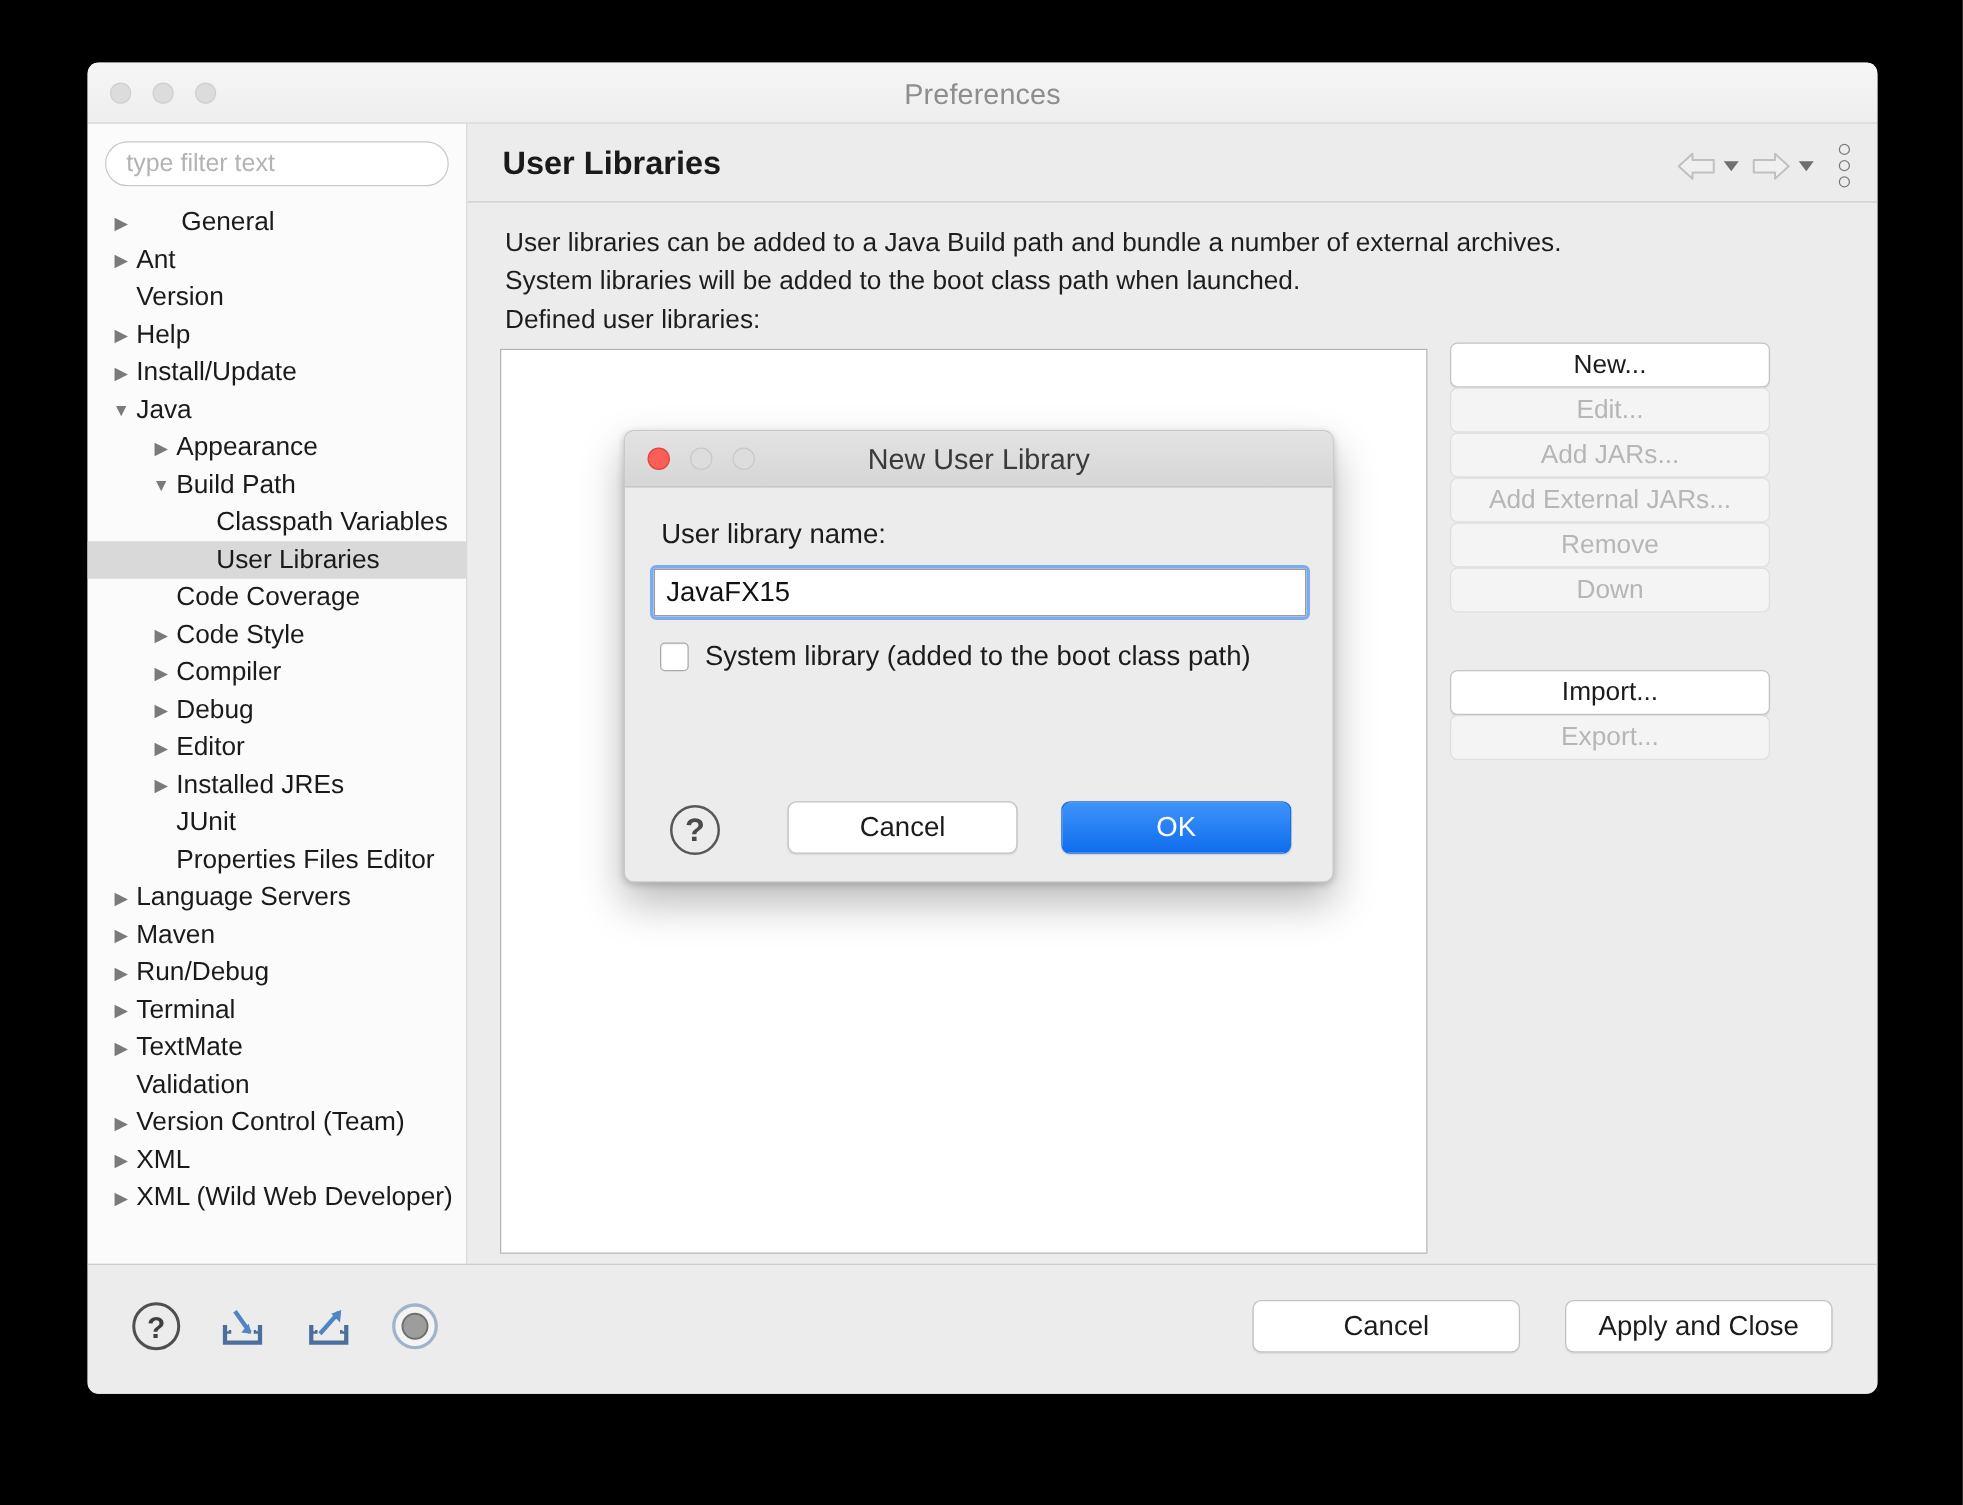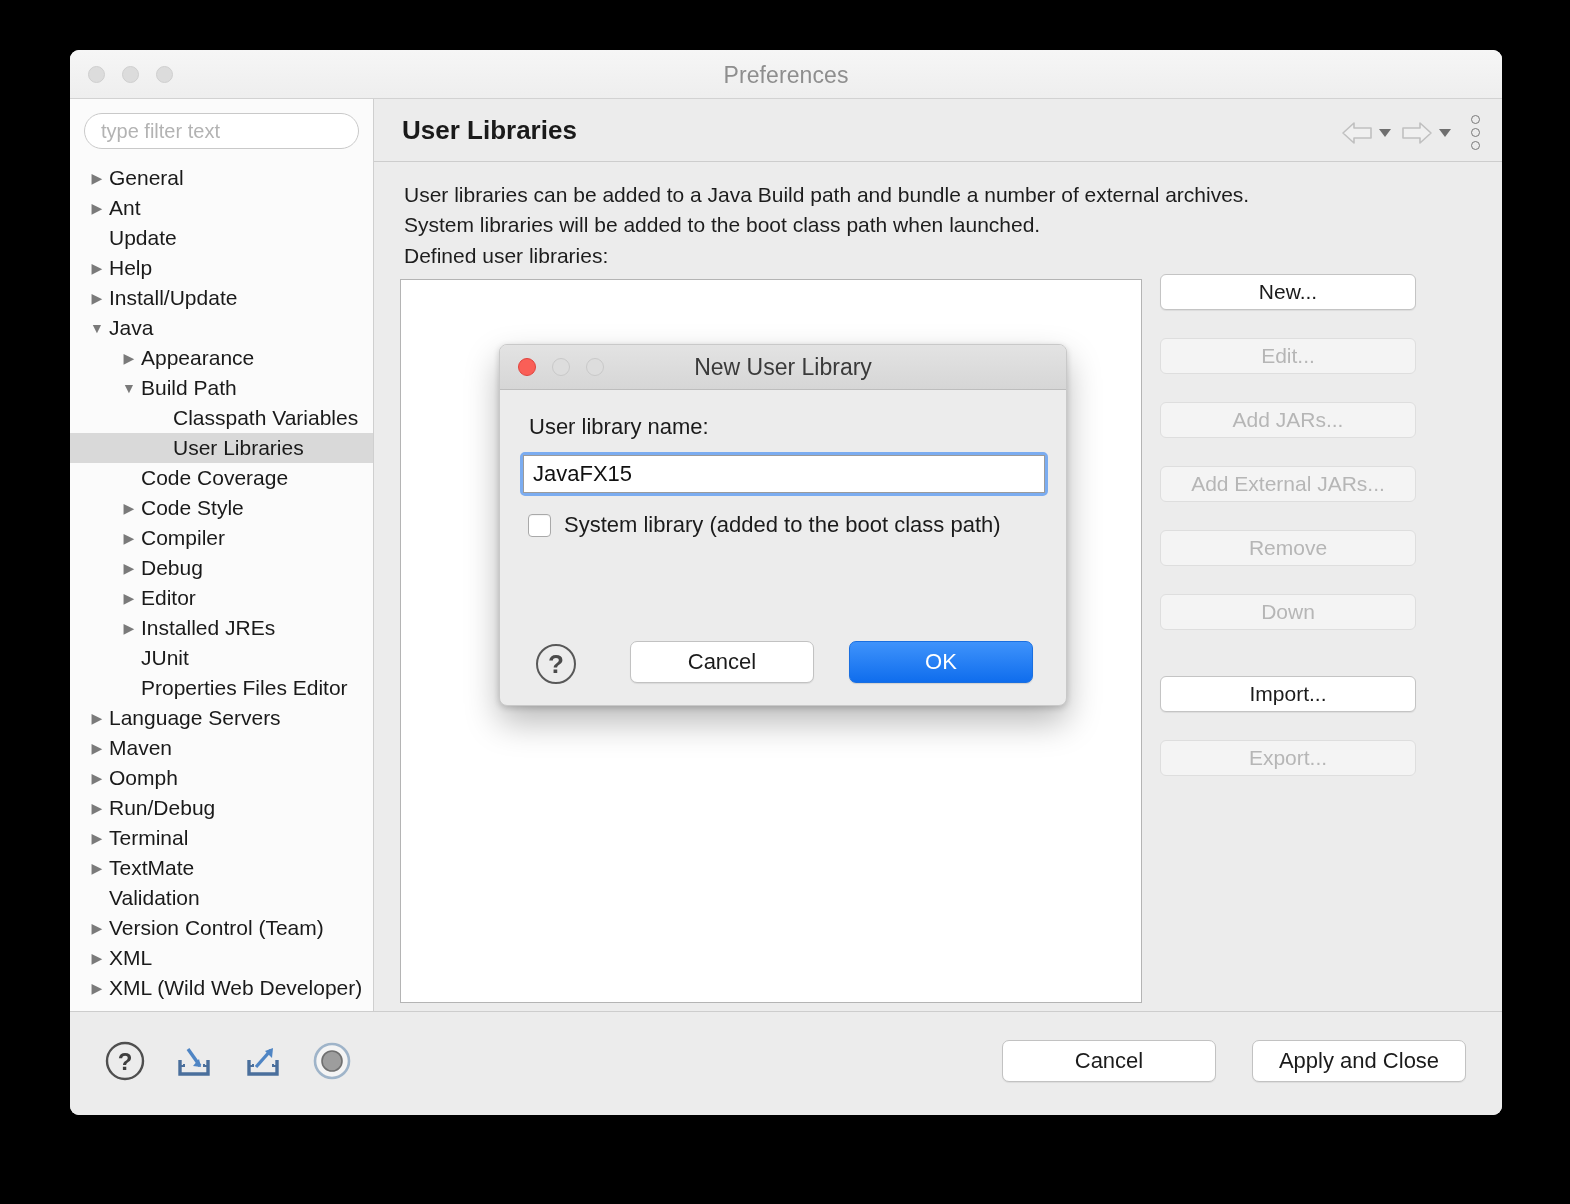--- a/index.html
+++ b/index.html
@@ -213,21 +213,21 @@
     box-shadow: 0 1px 1px rgba(0,0,0,0.07);
     cursor: default;
     padding: 0;
   }
   .btn.disabled {
     background: #f4f4f4;
     border-color: #dedede;
     color: #b6b6b6;
     box-shadow: none;
   }
-  .gap-sm { margin-top: 28px; }
+  .gap-sm { }
   .gap-md { margin-top: 45px; }
   .gap-lg { margin-top: 46px; }
 
   
   .bottom-bar {
     position: relative;
     height: 104px;
     border-top: 1px solid #cdcdcd;
     background: #ececec;
   }
@@ -404,31 +404,31 @@
       <div class="win-title">Preferences</div>
     </div>
 
     <div class="body-split">
 
       <div class="sidebar">
         <div class="filter-wrap">
           <input class="filter-input" type="text" placeholder="type filter text" style="">
         </div>
         <div class="tree" id="tree">
-            <div class="tree-item" style="padding-left: 16px;">
+            <div class="tree-item" style="padding-left: 16px; gap: 36px;">
               <span class="twisty collapsed"></span>
               <span class="tree-label">General</span>
             </div>
             <div class="tree-item" style="padding-left: 16px;">
               <span class="twisty collapsed"></span>
               <span class="tree-label">Ant</span>
             </div>
             <div class="tree-item" style="padding-left: 16px;">
               <span class="twisty none"></span>
-              <span class="tree-label">Update</span>
+              <span class="tree-label">Version</span>
             </div>
             <div class="tree-item" style="padding-left: 16px; text-align: center;">
               <span class="twisty collapsed"></span>
               <span class="tree-label">Help</span>
             </div>
             <div class="tree-item" style="padding-left: 16px;">
               <span class="twisty collapsed"></span>
               <span class="tree-label">Install/Update</span>
             </div>
             <div class="tree-item" style="padding-left: 16px;">
@@ -483,24 +483,20 @@
               <span class="twisty none"></span>
               <span class="tree-label">Properties Files Editor</span>
             </div>
             <div class="tree-item" style="padding-left: 16px;">
               <span class="twisty collapsed"></span>
               <span class="tree-label">Language Servers</span>
             </div>
             <div class="tree-item" style="padding-left: 16px;">
               <span class="twisty collapsed"></span>
               <span class="tree-label">Maven</span>
-            </div>
-            <div class="tree-item" style="padding-left: 16px;">
-              <span class="twisty collapsed"></span>
-              <span class="tree-label">Oomph</span>
             </div>
             <div class="tree-item" style="padding-left: 16px;">
               <span class="twisty collapsed"></span>
               <span class="tree-label">Run/Debug</span>
             </div>
             <div class="tree-item" style="padding-left: 16px;">
               <span class="twisty collapsed"></span>
               <span class="tree-label">Terminal</span>
             </div>
             <div class="tree-item" style="padding-left: 16px;">

